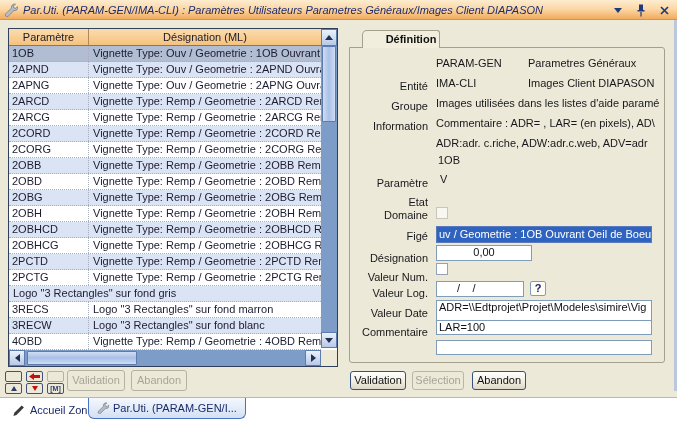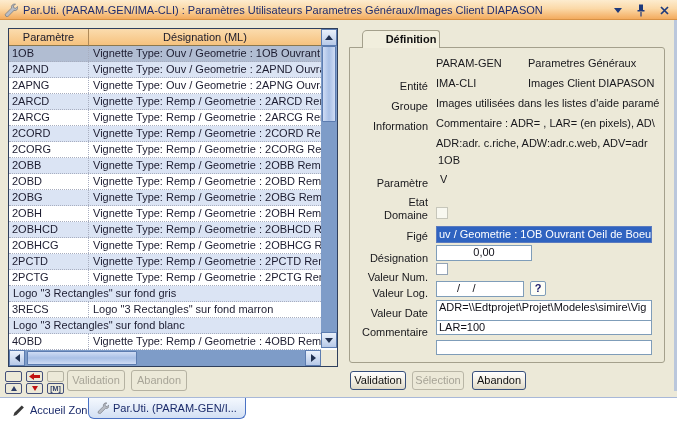--- a/index.html
+++ b/index.html
@@ -5,21 +5,21 @@
   * { margin:0; padding:0; box-sizing:border-box; }
   html,body { width:677px; height:421px; }
   body { font-family:"Liberation Sans", sans-serif; font-size:11px; color:#1c1c30; }
   .win { position:relative; width:677px; height:421px; background:#ece9d8; overflow:hidden; }
 
   
   .titlebar { position:absolute; left:0; top:0; width:677px; height:20px;
     background:linear-gradient(#fdeccf 0%, #fbd9a8 45%, #f3ab5e 100%);
     border-bottom:1px solid #d89145; display:flex; align-items:center; }
   .titlebar .wrench { margin:0 5px 0 4px; display:flex; }
-  .titlebar .title { color:#1e2c6e; font-size:11px; white-space:nowrap; overflow:hidden; }
+  .titlebar .title { color:#1e2c6e; font-size:11px; white-space:nowrap; overflow:hidden;font-style:italic; }
   .tb-controls { position:absolute; right:6px; top:3px; display:flex; gap:9px; align-items:center; }
   .tb-btn { width:14px; height:14px; display:flex; align-items:center; justify-content:center; cursor:default; }
   .tri-dn-nav { width:0; height:0; border-left:4px solid transparent; border-right:4px solid transparent; border-top:5px solid #1e3a7c; }
 
   
   .grid { position:absolute; left:8px; top:28px; width:330px; height:339px;
     border:1px solid #2f3f5c; background:#fff; }
   .gh { position:absolute; top:0; height:17px; line-height:16px; text-align:center;
     background:linear-gradient(#fbdcae, #f6c27e); color:#1a1a2a;
     border-bottom:1px solid #8a7850; }
@@ -190,20 +190,21 @@
           <div class="cell c-desig">Vignette Type: Remp / Geometrie : 2PCTG Rempl</div>
         </div>
         <div class="row alt">
           <div class="cell c-desig">Logo "3 Rectangles" sur fond gris</div>
         </div>
         <div class="row">
           <div class="cell c-param">3RECS</div>
           <div class="cell c-desig">Logo "3 Rectangles" sur fond marron</div>
         </div>
         <div class="row alt">
+          <div class="cell c-param">3RECW</div>
           <div class="cell c-desig">Logo "3 Rectangles" sur fond blanc</div>
         </div>
         <div class="row">
           <div class="cell c-param">4OBD</div>
           <div class="cell c-desig">Vignette Type: Remp / Geometrie : 4OBD Remplis</div>
         </div>
       </div>
     <div class="vsb-track">
       <div class="vsb-thumb"></div>
     </div>

